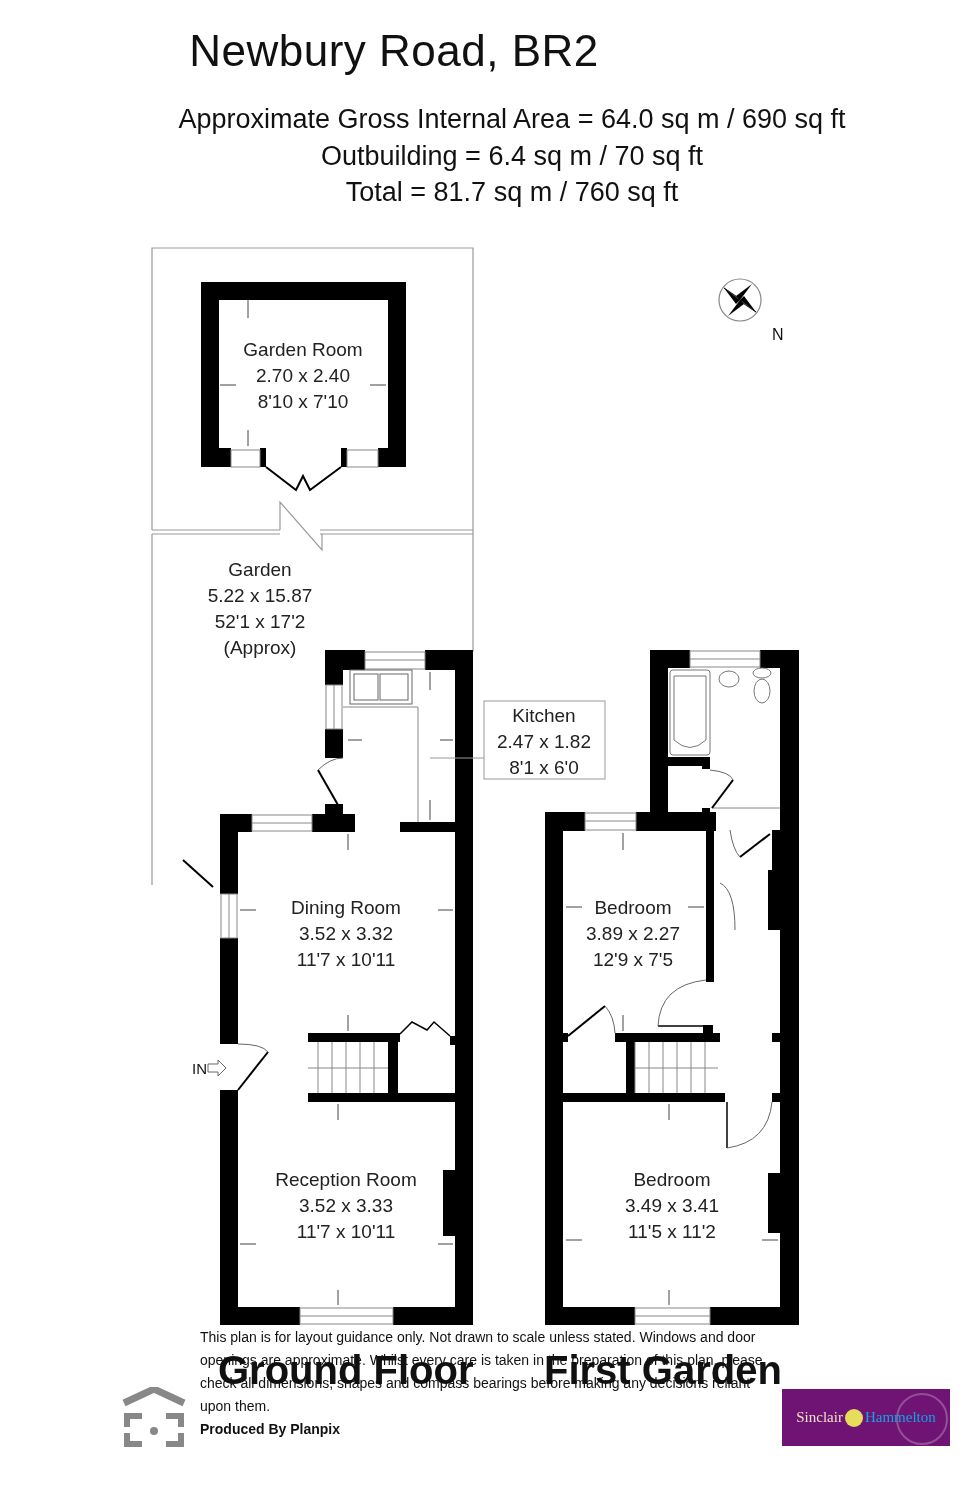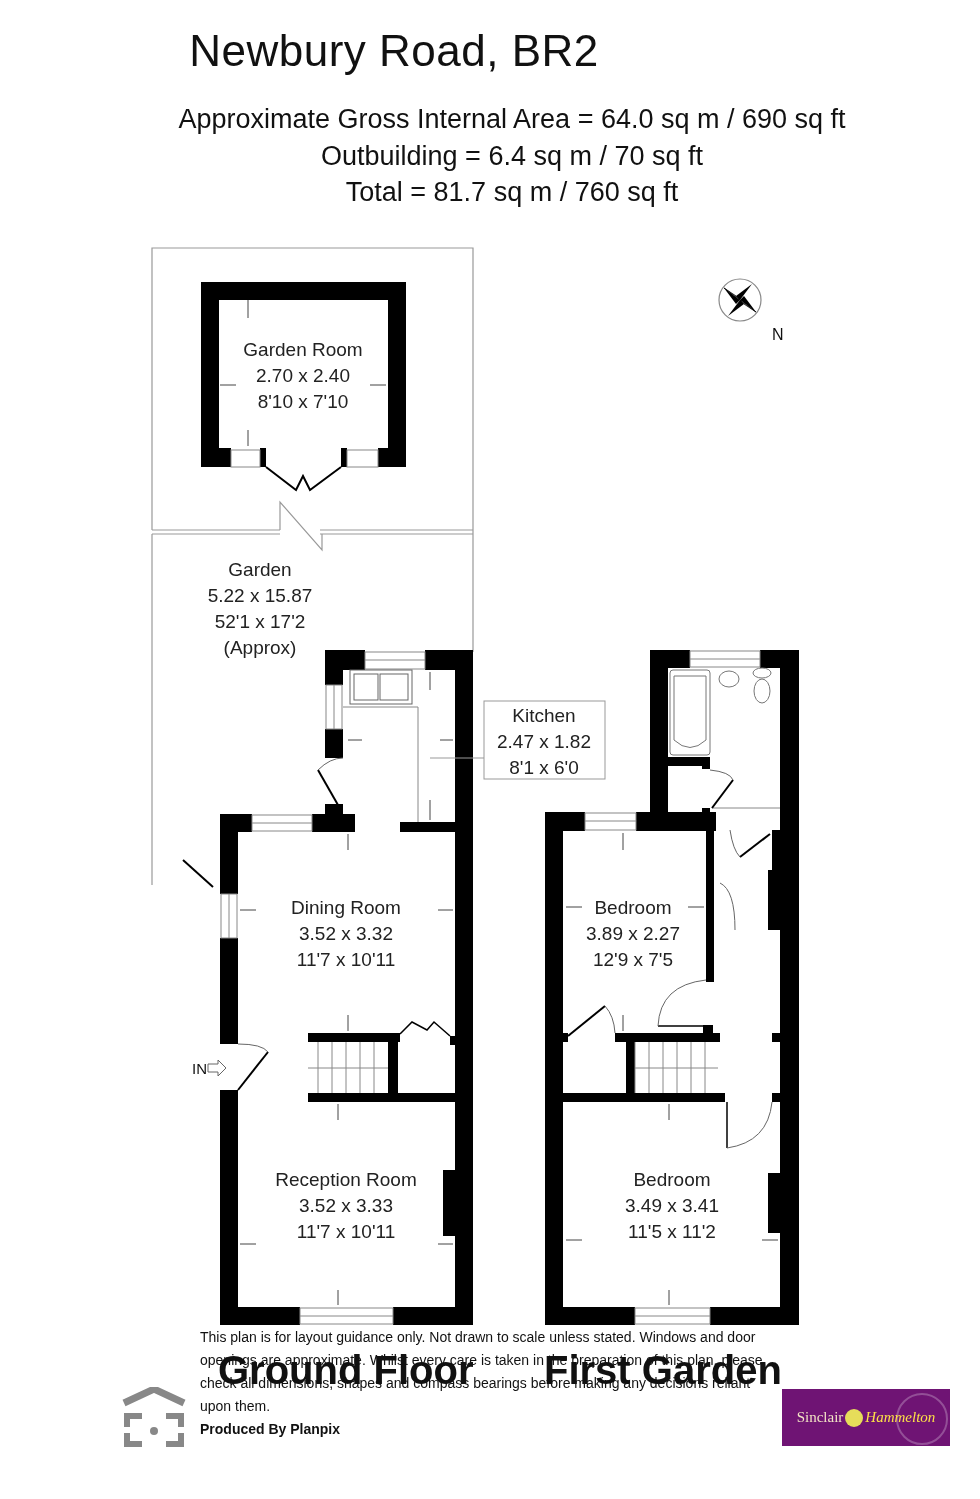--- a/index.html
+++ b/index.html
@@ -6,21 +6,21 @@
   body { width:980px; height:1499px; position:relative; overflow:hidden; font-family:"Liberation Sans", sans-serif; color:#111; }
   .title { position:absolute; left:0; width:788px; top:26px; text-align:center; font-size:44px; letter-spacing:0.5px; }
   .area-line { position:absolute; left:0; width:980px; text-align:center; font-size:27px;padding-left:22px; }
   #plan { position:absolute; left:0; top:0; }
   .room-label { font-family:"Liberation Sans", sans-serif; font-size:19px; fill:#222; text-anchor:middle; }
   .floor-label { position:absolute; top:1348px; font-size:40px; font-weight:bold; }
   .disclaimer { position:absolute; left:200px; top:1326px; width:580px; font-size:14px; line-height:23px; color:#111; }
   .disclaimer b { display:block; }
   .logo { position:absolute; left:782px; top:1389px; width:168px; height:57px; background:#6f1474; display:flex; align-items:center; justify-content:center; overflow:hidden; }
   .logo-text { font-family:"Liberation Serif", serif; font-size:15px; color:#f2e3c4; display:flex; align-items:center; gap:2px; position:relative; z-index:2; }
-  .logo-text .hamm { color:#fde047;font-style:italic; }
+  .logo-text .hamm { color:#0ea5e9; }
   .logo-badge { width:18px; height:18px; border-radius:50%; background:#e6dd5a; display:inline-block; }
   .logo-ring { position:absolute; right:2px; top:4px; width:48px; height:48px; border-radius:50%; border:2px solid rgba(255,255,255,0.25); z-index:1; }
   .planpix { position:absolute; left:122px; top:1387px; }
 </style>
 </head>
 <body>
 
 <div class="title">Newbury Road, BR2</div>
 <div class="area-line" style="top:104px">Approximate Gross Internal Area = 64.0 sq m / 690 sq ft</div>
 <div class="area-line" style="top:141px">Outbuilding = 6.4 sq m / 70 sq ft</div>

